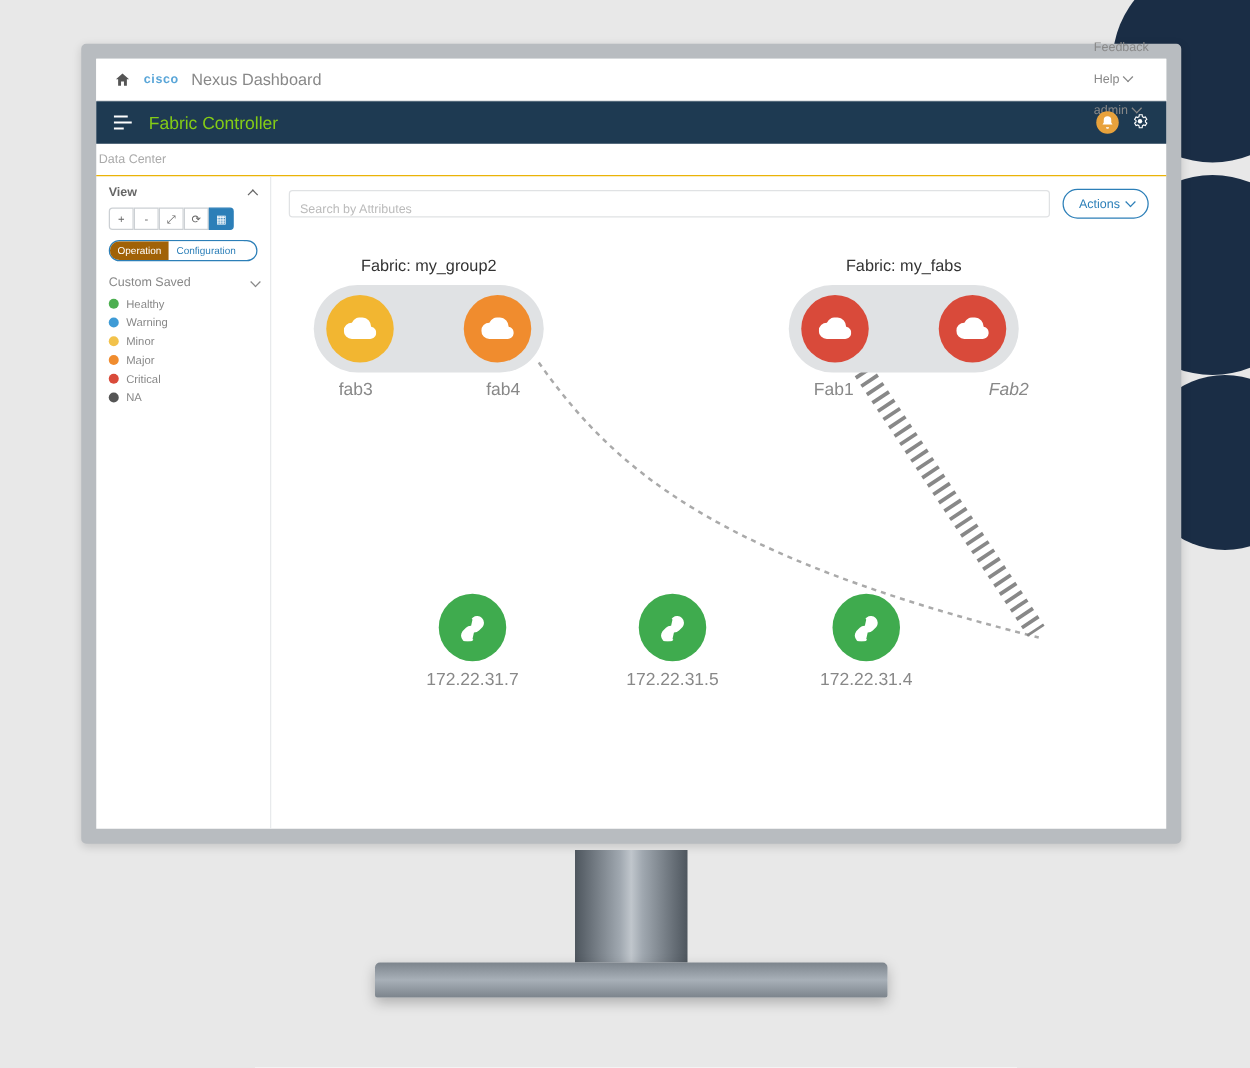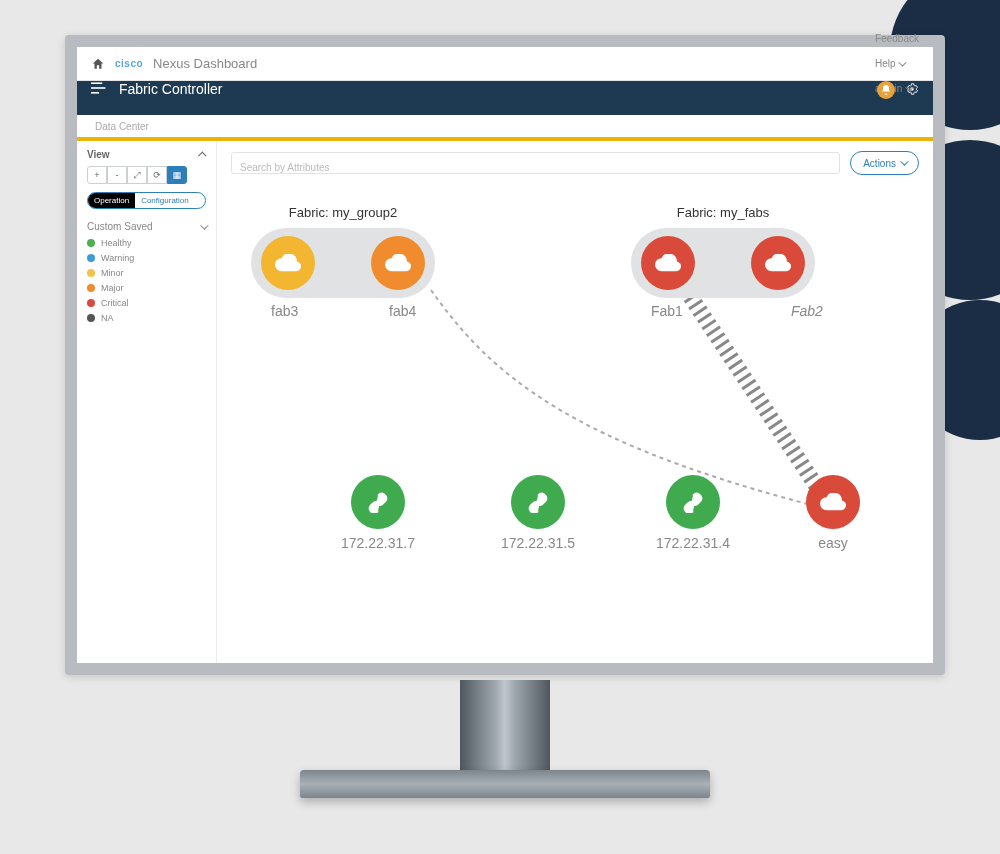--- a/index.html
+++ b/index.html
@@ -11,41 +11,41 @@
 .stand-base { position: absolute; left: 300px; top: 770px; width: 410px; height: 28px; background: linear-gradient(180deg, #7c848c 0%, #a8b0b8 50%, #7c848c 100%); border-radius: 4px 4px 2px 2px; box-shadow: 0 4px 10px rgba(0,0,0,0.25); }
 
 
 .topbar { height: 34px; background: #fff; display: flex; align-items: center; padding: 16px 14px; font-size: 12px; color: #444; border-bottom: 1px solid #e2e4e6; }
 .topbar .home { width: 14px; height: 14px; margin-right: 10px; }
 .topbar .brand { color: #5aa6d8; font-size: 10px; font-weight: 700; margin-right: 10px; letter-spacing: 0.5px; }
 .topbar .title { color: #888; font-size: 13px; }
 .topbar .right { margin-left: auto; display: flex; gap: 14px; font-size: 10px; color: #888; flex-direction: column; }
 
 
-.subheader { height: 34px; background: #1e3a52; color: #ffffff; display: flex; align-items: flex-start; padding: 0 14px; font-size: 14px; }
+.subheader { height: 34px; background: #1e3a52; color: #84cc16; display: flex; align-items: center; padding: 0 14px; font-size: 14px; }
 .subheader .menu-icon { width: 16px; height: 14px; margin-right: 12px; }
 .subheader .right-icons { margin-left: auto; display: flex; gap: 10px; align-items: center; }
 .subheader .bell-badge { width: 18px; height: 18px; border-radius: 50%; background: #e8a23c; display: flex; align-items: center; justify-content: center; }
 
 
-.crumb { height: 26px; border-bottom: 4px solid #eab308; display: flex; align-items: center; padding: 0 18px; font-size: 10px; color: #aaa; }
+.crumb { height: 26px; border-bottom: 1px solid #eab308; display: flex; align-items: center; padding: 0 2px; font-size: 10px; color: #aaa; }
 
 
 .main { display: flex; height: calc(100% - 94px); }
 .sidebar { width: 140px; border-right: 1px solid #e8eaec; padding: 8px 10px; font-size: 10px; color: #888; }
 .sidebar .section-title { display: flex; justify-content: space-between; align-items: center; margin-bottom: 6px; color: #666; font-weight: 600; }
 .toolbar-row { display: flex; gap: 0; margin-bottom: 8px; }
 .toolbar-row .tbtn { width: 20px; height: 18px; border: 1px solid #ccd0d4; background: #fff; font-size: 9px; display: flex; align-items: center; justify-content: center; color: #666; cursor: pointer; }
 .toolbar-row .tbtn.active { background: #2c7fb8; border-color: #2c7fb8; color: #fff; }
 .toolbar-row .tbtn:first-child { border-radius: 3px 0 0 3px; }
 .toolbar-row .tbtn:last-child { border-radius: 0 3px 3px 0; }
 
 .pill-toggle { display: flex; border: 1px solid #2c7fb8; border-radius: 10px; overflow: hidden; margin-bottom: 12px; font-size: 8px; }
 .pill-toggle .pill { padding: 3px 6px; cursor: pointer; }
-.pill-toggle .pill.active { background: #000000; color: #fff; }
+.pill-toggle .pill.active { background: #a16207; color: #fff; }
 .pill-toggle .pill.inactive { color: #2c7fb8; background: #fff; }
 
 .legend-title { color: #888; margin-bottom: 6px; display: flex; justify-content: space-between; align-items: center; }
 .legend-item { display: flex; align-items: center; gap: 6px; margin-bottom: 5px; font-size: 9px; color: #888; }
 .legend-dot { width: 8px; height: 8px; border-radius: 50%; }
 
 .content { flex: 1; padding: 10px 14px; position: relative; }
 .content-top { display: flex; align-items: center; margin-bottom: 20px; gap: 10px; }
 .search-bar { flex: 1; height: 22px; border: 1px solid #e0e2e4; border-radius: 3px; padding: 0 8px; font-size: 10px; color: #bbb; display: flex; align-items: flex-end; }
 .actions-btn { height: 24px; border: 1px solid #2c7fb8; border-radius: 12px; padding: 11px 12px; font-size: 10px; color: #2c7fb8; background: #fff; display: flex; align-items: center; gap: 4px; cursor: pointer; }
@@ -246,28 +246,20 @@
           <div class="node-label">172.22.31.5</div>
         </div>
         <div class="node" style="left:425px; top:280px;">
           <div class="node-circle" style="background:#3fab4e">
             <svg class="link-icon" viewBox="0 0 24 24">
                 <path fill="#fff" d="M10 14a5 5 0 007 0l3-3a5 5 0 00-7-7l-1 1m2 8a5 5 0 00-7 0l-3 3a5 5 0 007 7l1-1" stroke="#fff" stroke-width="2"></path>
               </svg>
           </div>
           <div class="node-label">172.22.31.4</div>
         </div>
-        <div class="node" style="left:575px; top:280px;">
-          <div class="node-circle" style="background:#d94a3a">
-            <svg class="cloud-icon" viewBox="0 0 32 20">
-                <path fill="#fff" d="M25 20H8a8 8 0 010-16 10 10 0 0119 4 6 6 0 01-2 12z"></path>
-              </svg>
-          </div>
-          <div class="node-label">easy</div>
-        </div>
 
       </div>
     </div>
   </div>
 </div>
 
 <div class="stand-neck"></div>
 <div class="stand-base"></div>
 
 </body></html>

